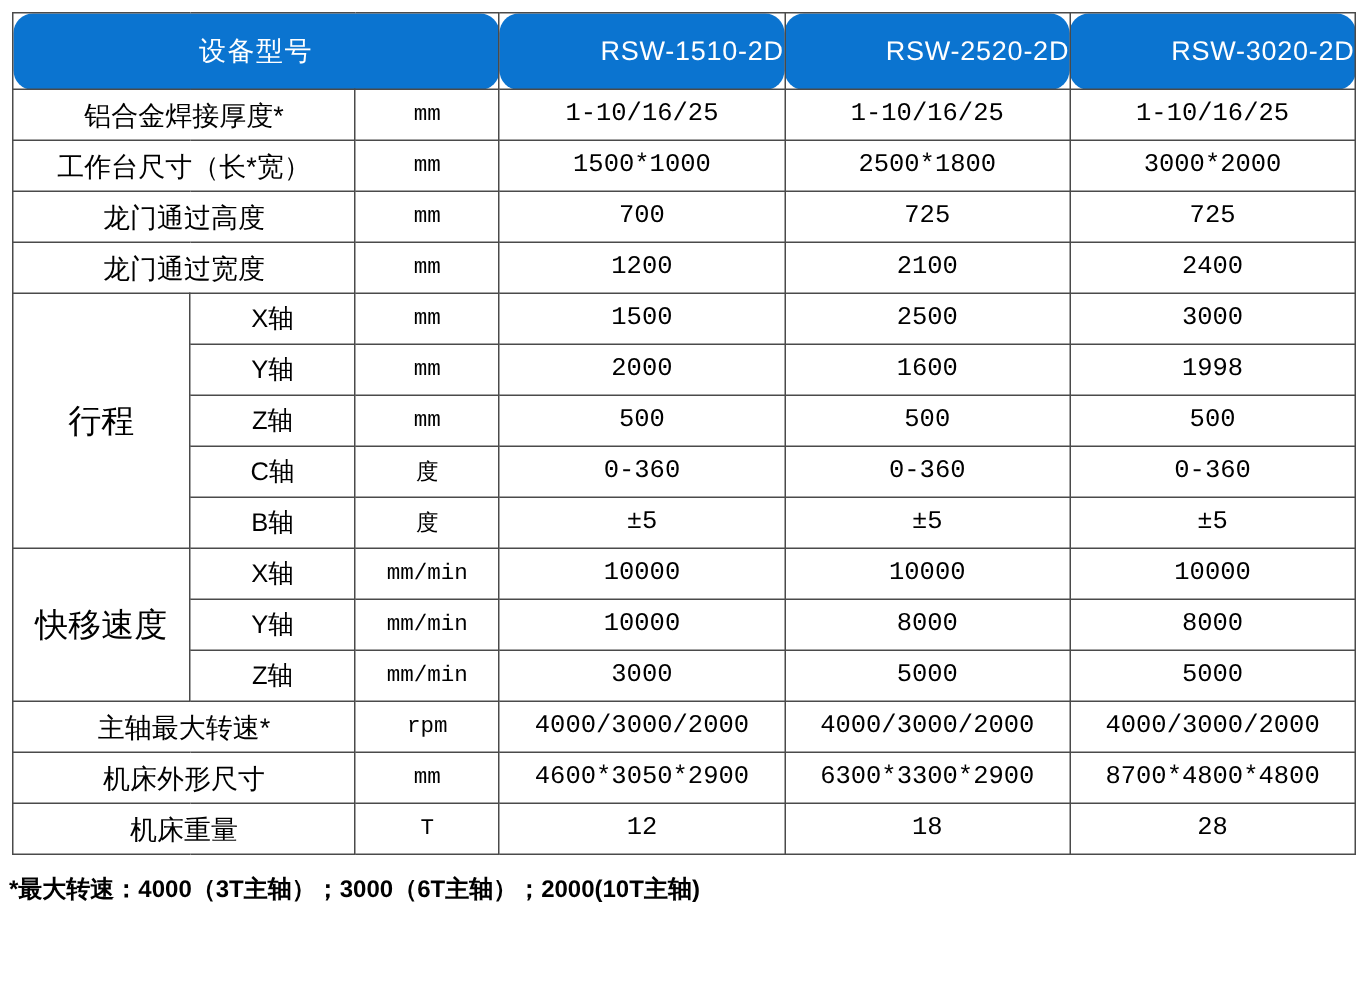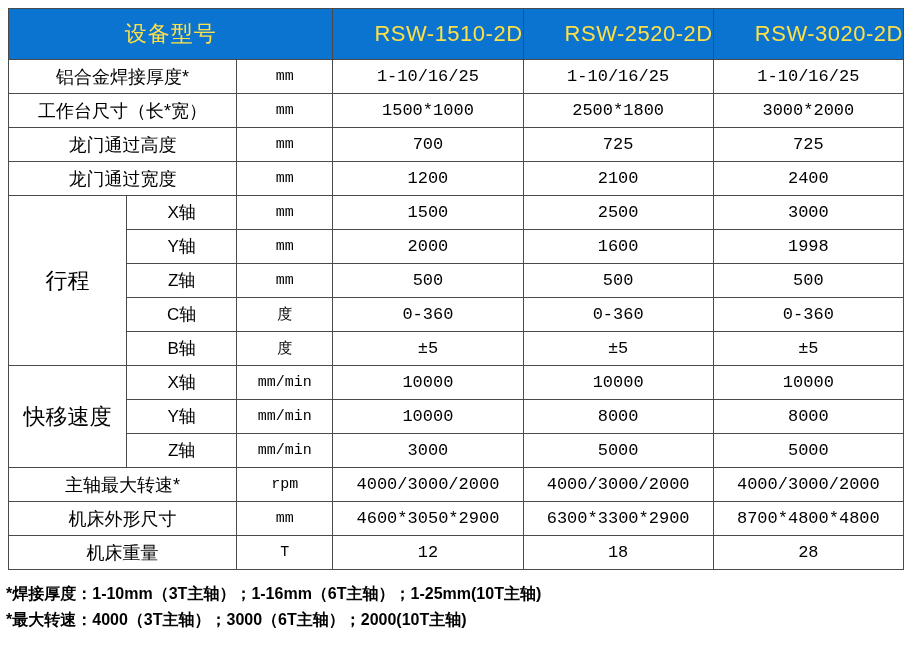--- a/index.html
+++ b/index.html
@@ -35,25 +35,26 @@
     font-weight: normal;
   }
   
   col.c-label1 { width: 118px; }
   col.c-label2 { width: 110px; }
   col.c-unit   { width: 96px; }
   col.c-model  { width: 190px; }
 
   thead th {
     background: #0b74d0;
-    color: #fde047;
-    font-size: 22px;
+    color: #ffffff;
+    font-size: 18px;
     font-weight: bold;
     height: 50px;
     letter-spacing: 1px;
+    border-radius: 13px;
   }
   thead th.model-head {
     font-family: "Liberation Sans", sans-serif;
     letter-spacing: 0.5px;
     text-align: right;
   }
   tbody td {
     height: 33px;
     font-size: 17px;
   }
@@ -228,17 +229,16 @@
         <td class="unit">T</td>
         <td class="val">12</td>
         <td class="val">18</td>
         <td class="val">28</td>
       </tr>
 
     </tbody>
   </table>
 
   <div class="notes">
-    <div>*焊接厚度：1-10mm（3T主轴）；1-16mm（6T主轴）；1-25mm(10T主轴)</div>
     <div>*最大转速：4000（3T主轴）；3000（6T主轴）；2000(10T主轴)</div>
   </div>
 
 </div>
 
 </body></html>

